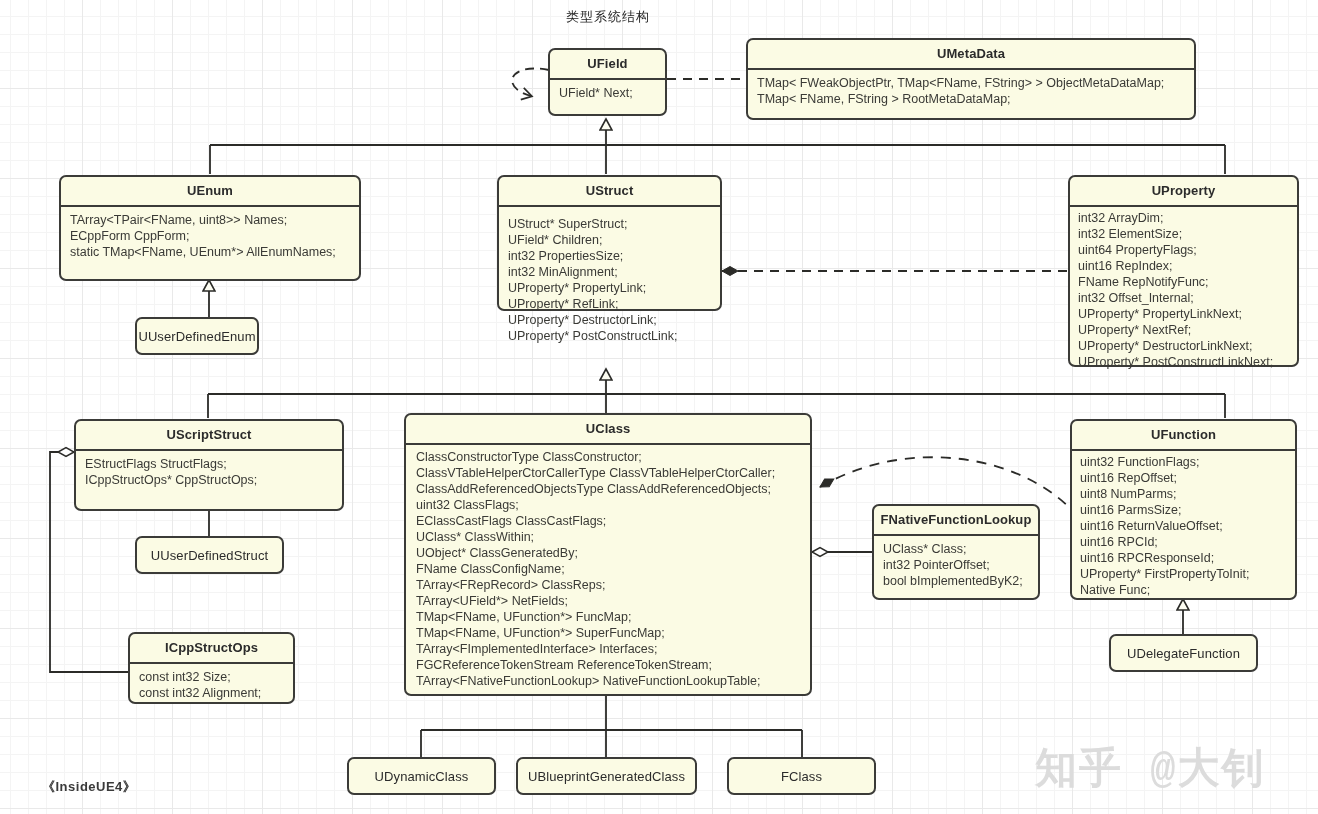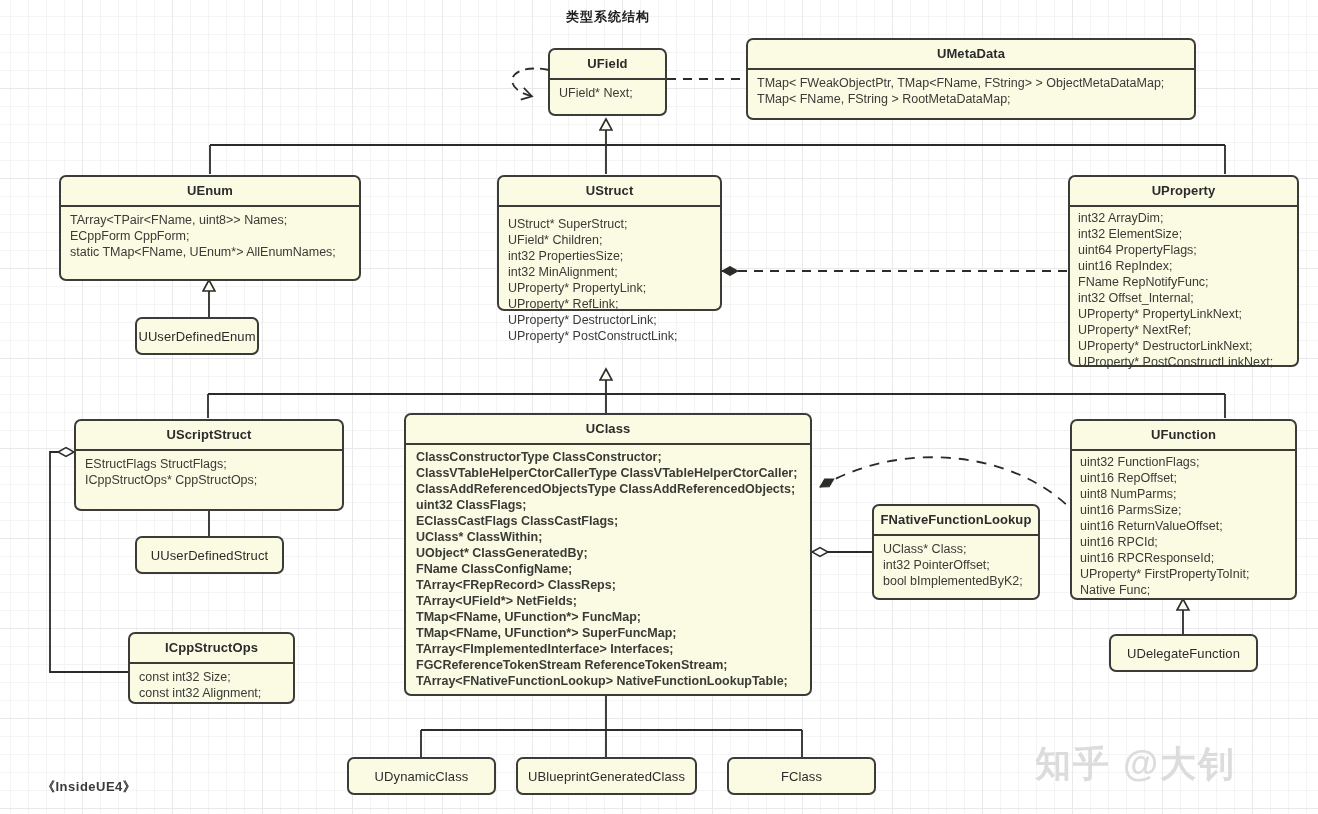--- a/index.html
+++ b/index.html
@@ -41,34 +41,35 @@
   .node .body{
     padding:5px 9px 6px 9px;
     font-size:12.5px;line-height:16px;color:#3a3a36;
     white-space:nowrap;
   }
   .node.simple{display:flex;align-items:center;justify-content:center;}
   .node.simple .title{padding:0;width:100%;font-weight:normal;font-size:13px;}
 
   .diagram-title{
     position:absolute;
-    font-size:13px;font-weight:bold;color:#1f1f1f;
+    font-size:13px;font-weight:normal;color:#1f1f1f;
     letter-spacing:1px;
   }
   .corner-label{
     position:absolute;
     font-size:13px;font-weight:bold;color:#3a3a3a;
     letter-spacing:0.5px;
   }
   .watermark{
     position:absolute;
-    font-size:36px;color:#dcdcdc;
+    font-size:42px;color:#dcdcdc;
     letter-spacing:2px;
     font-weight:bold;
     user-select:none;
+    font-family:Liberation Mono, monospace;
   }
 </style>
 </head>
 <body>
 
 <div id="canvas">
 
   <svg id="wires" viewBox="0 0 1318 814" width="1318" height="814">
     <defs>
       <marker id="hollowTri" markerWidth="14" markerHeight="14" refX="11" refY="7" orient="auto" markerUnits="userSpaceOnUse">
@@ -201,21 +202,21 @@
   <div class="node compart" style="left:128px;top:632px;width:167px;height:72px;">
     <div class="title">ICppStructOps</div>
     <div class="body">
       <div>const int32 Size;</div>
       <div>const int32 Alignment;</div>
     </div>
   </div>
 
   <div class="node compart" style="left:404px;top:413px;width:408px;height:283px;">
     <div class="title">UClass</div>
-    <div class="body" style="padding-left:10px;padding-top:4px;font-weight:bold;">
+    <div class="body" style="padding-left:10px;padding-top:4px;">
       <div>ClassConstructorType ClassConstructor;</div>
       <div>ClassVTableHelperCtorCallerType ClassVTableHelperCtorCaller;</div>
       <div>ClassAddReferencedObjectsType ClassAddReferencedObjects;</div>
       <div>uint32 ClassFlags;</div>
       <div>EClassCastFlags ClassCastFlags;</div>
       <div>UClass* ClassWithin;</div>
       <div>UObject* ClassGeneratedBy;</div>
       <div>FName ClassConfigName;</div>
       <div>TArray&lt;FRepRecord&gt; ClassReps;</div>
       <div>TArray&lt;UField*&gt; NetFields;</div>

